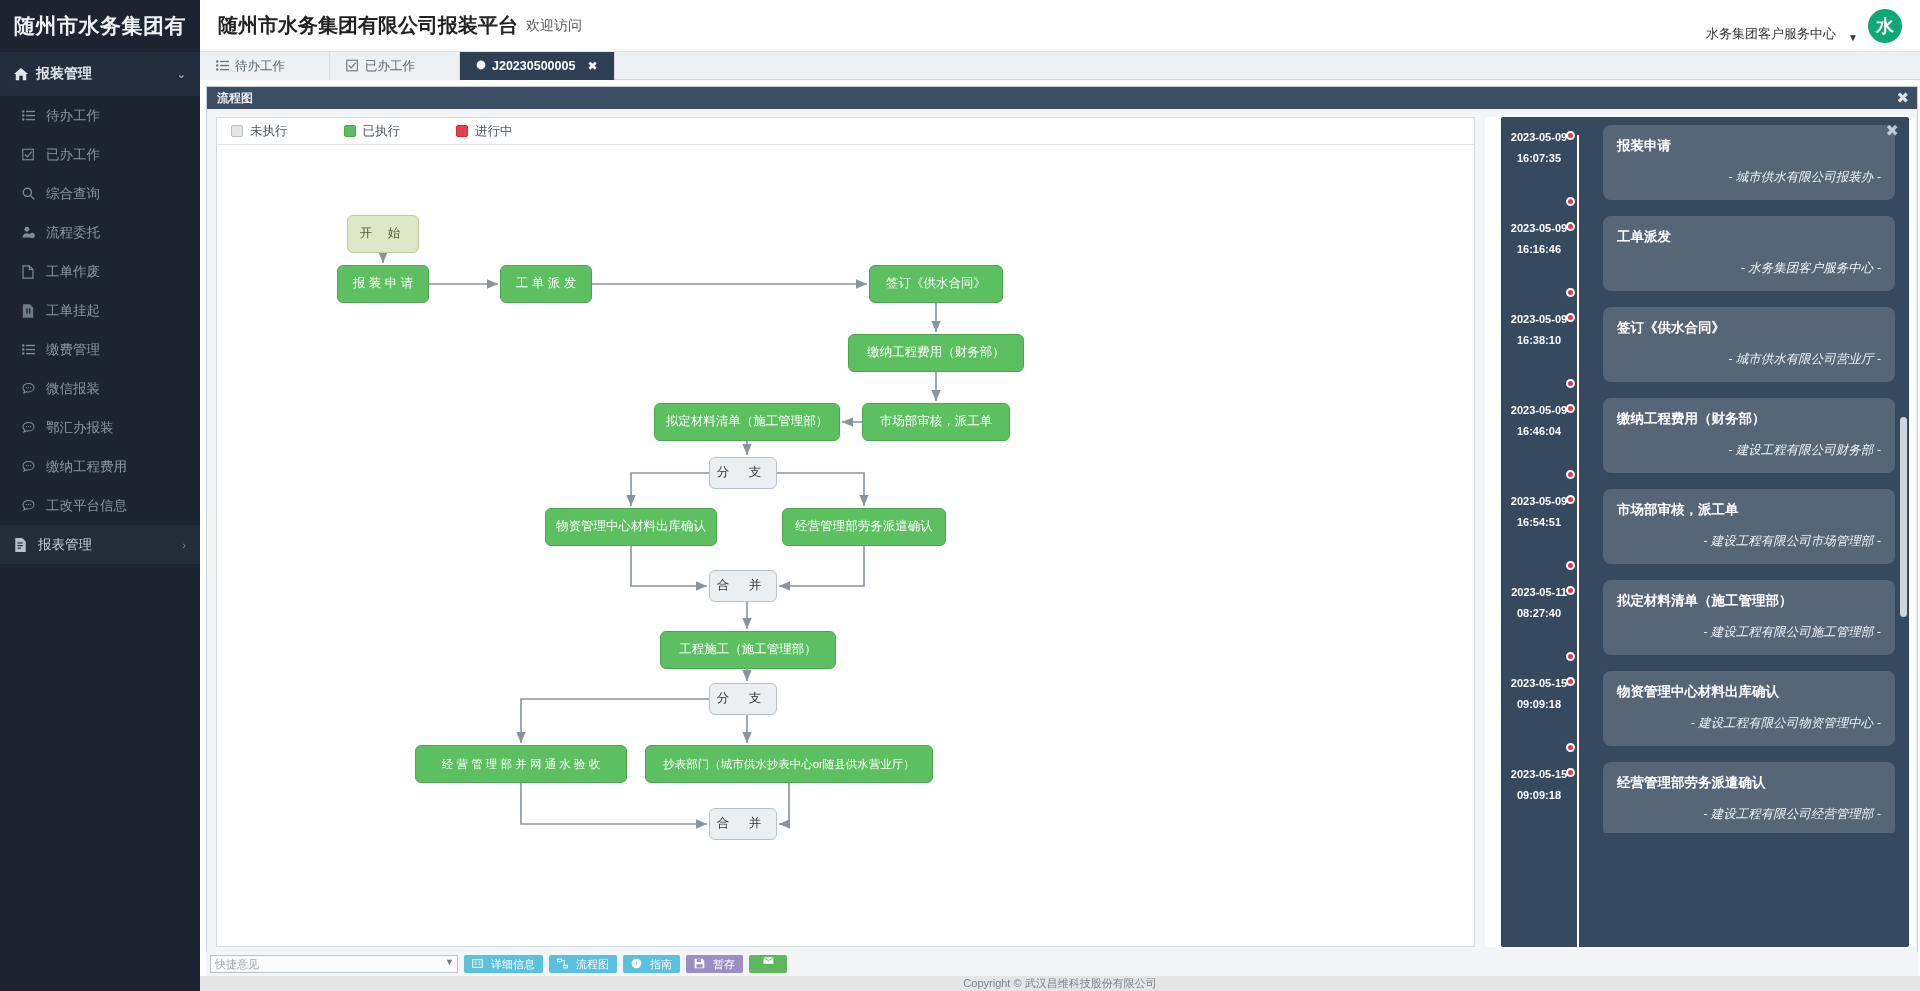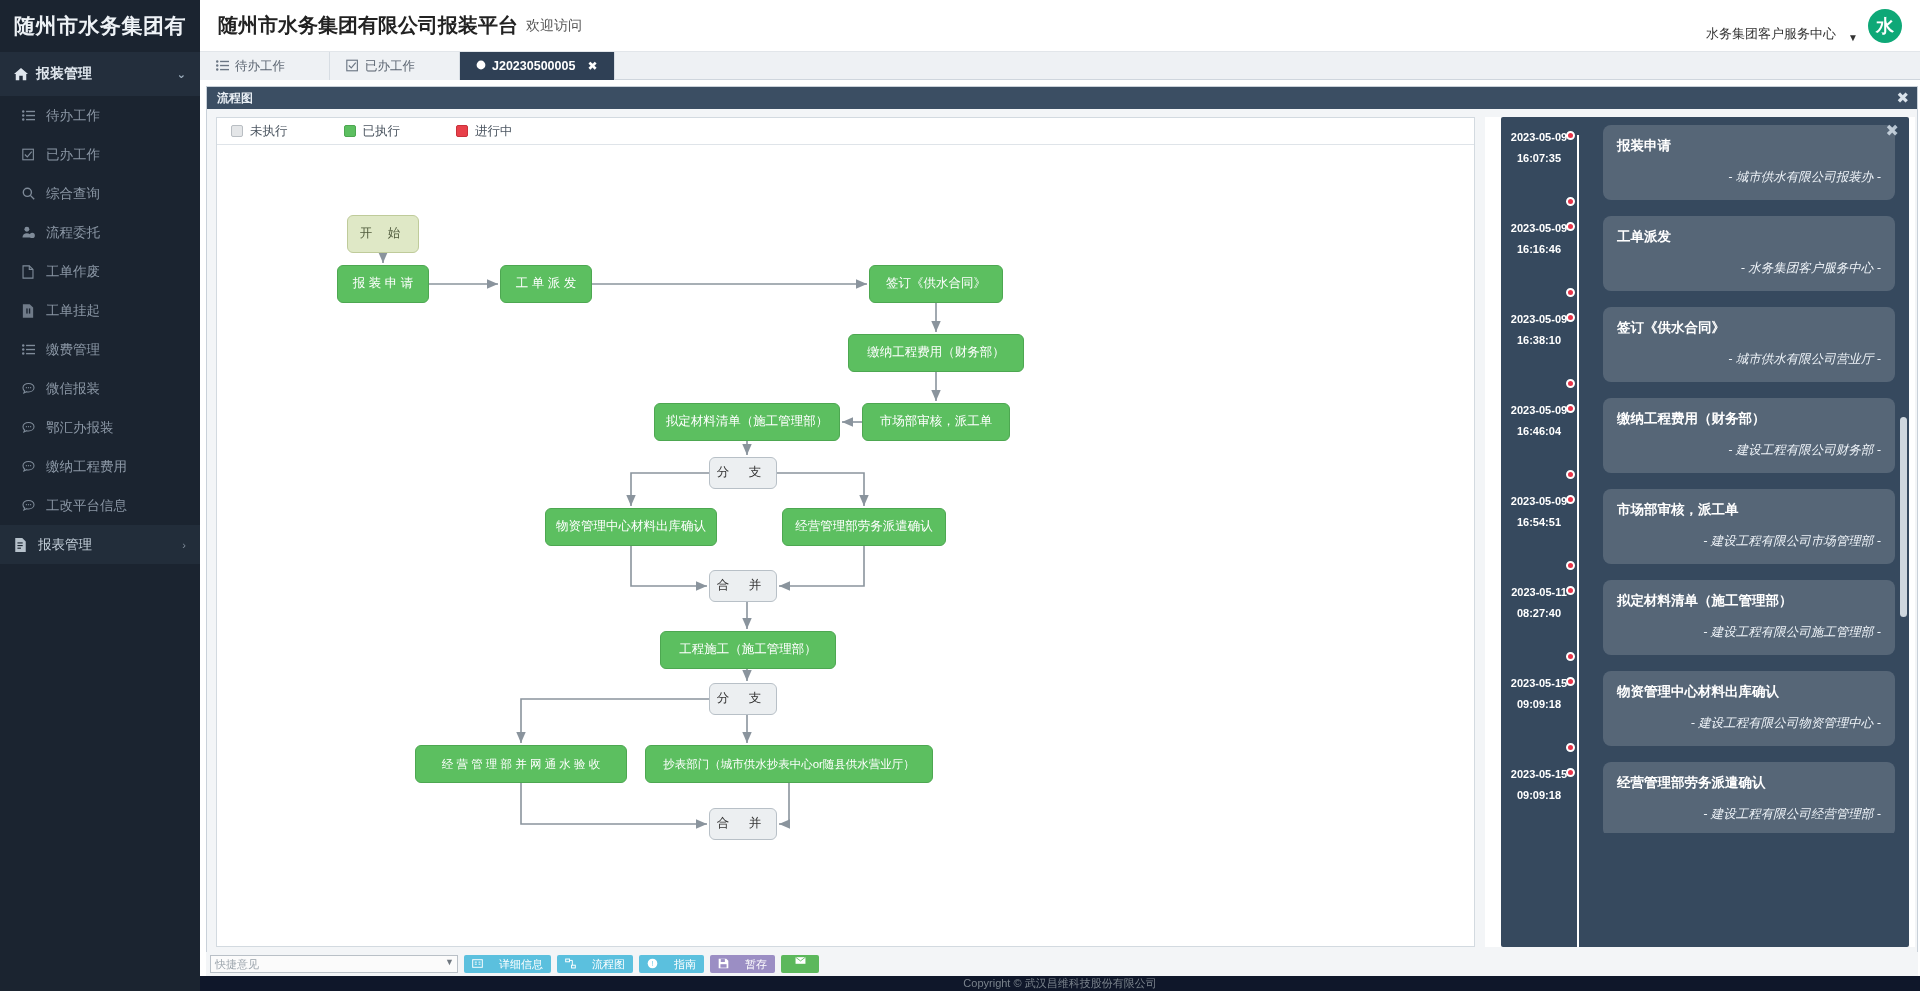--- a/index.html
+++ b/index.html
@@ -151,31 +151,31 @@
     position: absolute; left: 206px; top: 952px; width: 1712px; height: 24px;
     background: #f3f5f7; display: flex; align-items: center; padding-left: 4px; gap: 6px;
   }
   .quick-select {
     width: 248px; height: 18px; background: #fbfbfb; border: 1px solid #b9c0c7;
     font-size: 11px; color: #9aa3ab; display: flex; align-items: center;
     padding: 0 4px; position: relative;
   }
   .quick-select .qs-caret { position: absolute; right: 3px; top: 1px; font-size: 9px; color: #707880; }
   .btn {
-    height: 18px; display: inline-flex; align-items: center; gap: 16px;
+    height: 18px; display: inline-flex; align-items: center; gap: 8px;
     padding: 0 8px; font-size: 11px; color: #ffffff; border-radius: 2px; white-space: nowrap;
   }
   .btn .bico { font-size: 10px; }
   .btn.blue { background: #5bc0de; }
   .btn.purple { background: #9b8ec4; }
   .btn.green { background: #5cb85c; flex-direction: column; }
 
   .footer {
     position: absolute; left: 200px; top: 976px; width: 1720px; height: 15px;
-    text-align: center; font-size: 11px; color: #7a838c; background: #0f172a;
+    text-align: center; font-size: 11px; color: #7a838c; background: #e5e5e5;
     overflow: hidden;
   }
 </style>
 </head>
 <body>
 
 <div id="app">
 
   <aside class="sidebar">
     <div class="brand">随州市水务集团有</div>

